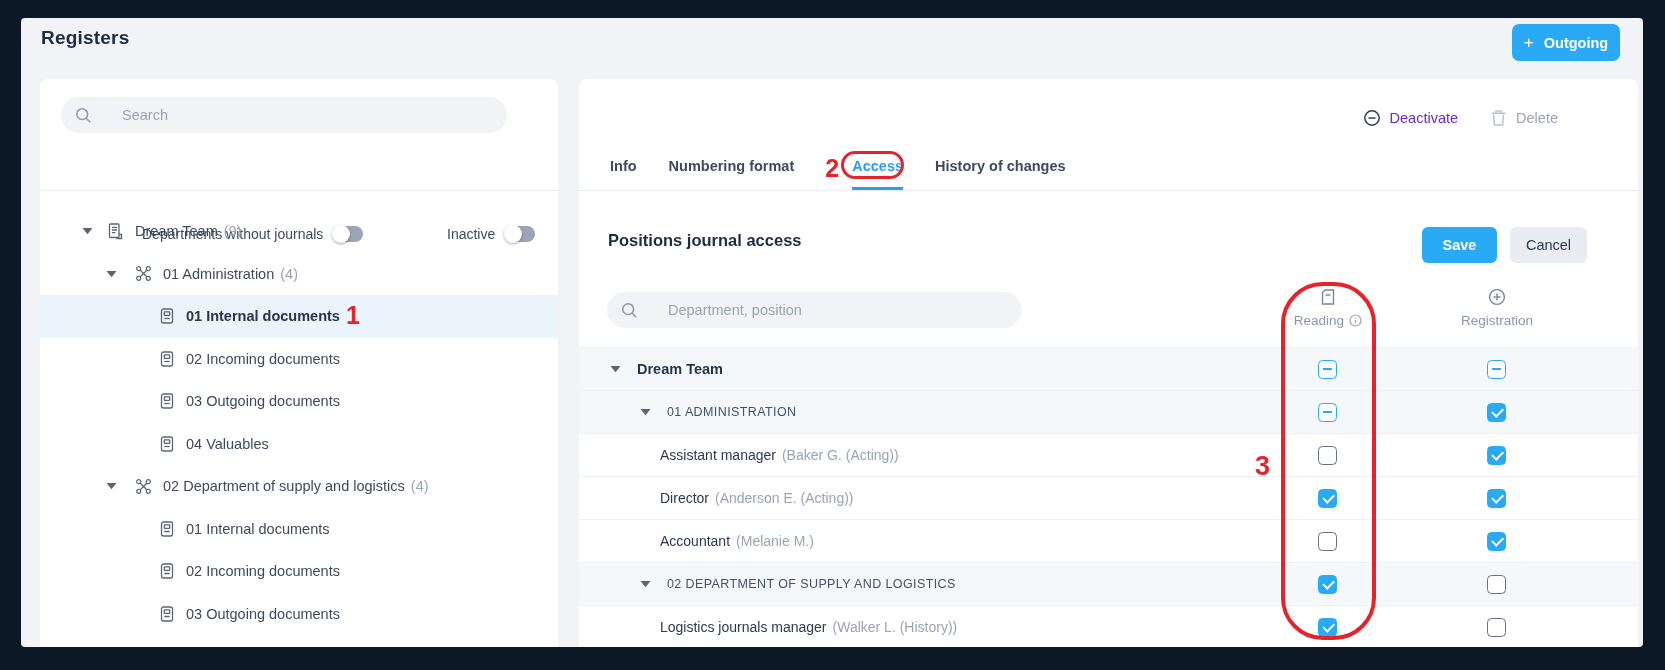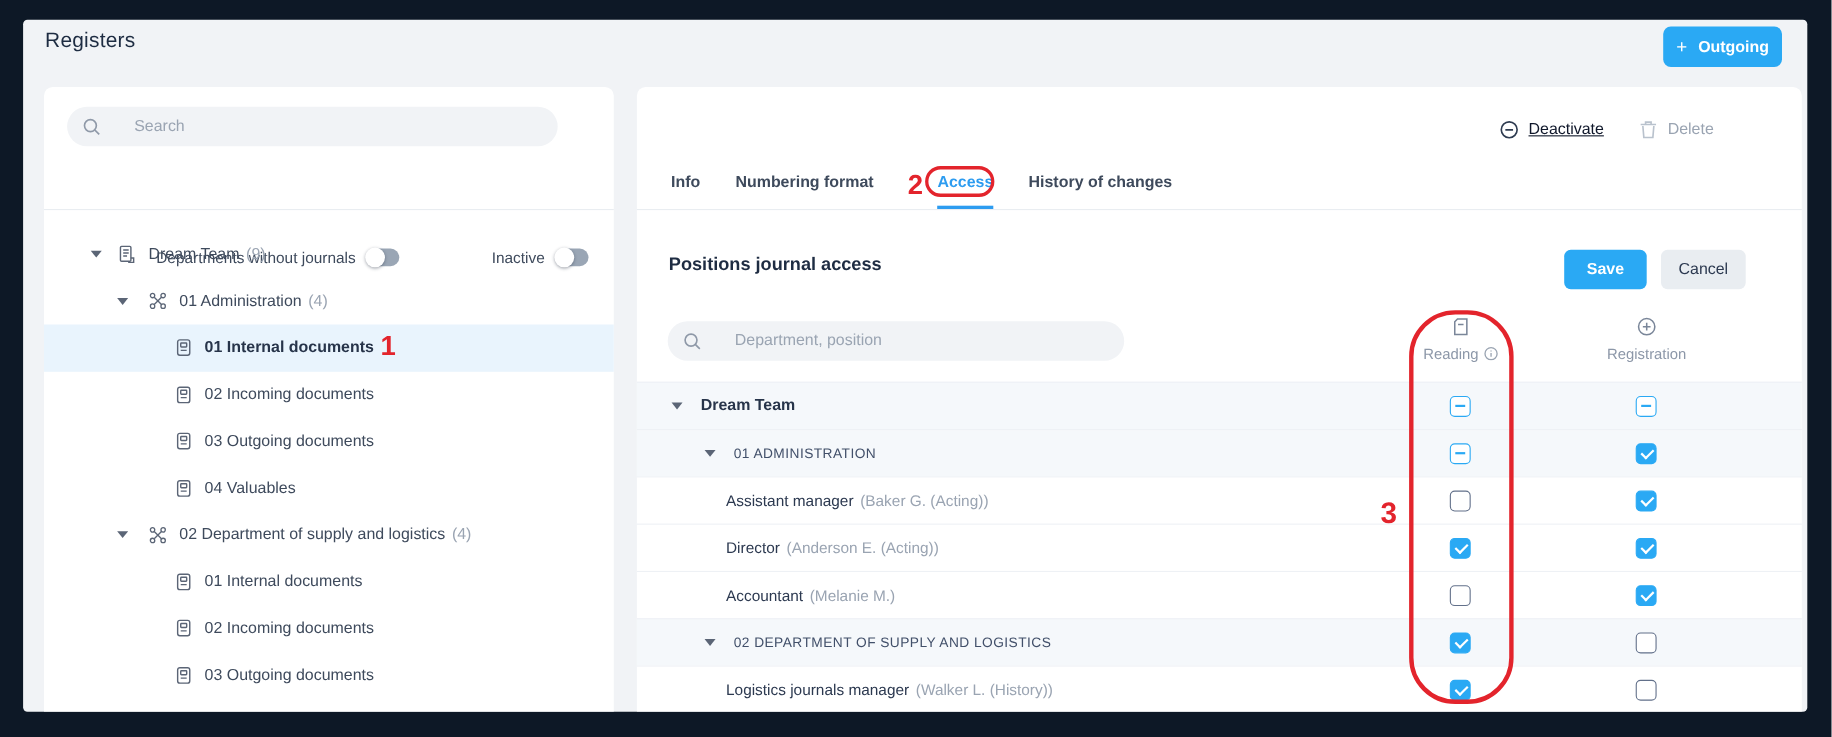--- a/index.html
+++ b/index.html
@@ -9,21 +9,21 @@
     font-family:"Liberation Sans","DejaVu Sans",sans-serif;
     -webkit-font-smoothing:antialiased;
   }
   .content{
     position:absolute;left:21px;top:18px;width:1622px;height:629px;
     background:#f1f3f6;border-radius:4px;overflow:hidden;
   }
   
   .page-title{
     position:absolute;left:20px;top:9px;
-    font-size:19px;font-weight:normal;color:#1e2c42;letter-spacing:.2px;
+    font-size:19px;font-weight:bold;color:#1e2c42;letter-spacing:.2px;
   }
   .register-btn{
     position:absolute;left:1491px;top:6px;width:108px;height:37px;
     background:#2aa9f4;border:none;border-radius:7px;color:#fff;
     font-size:14.5px;font-weight:bold;cursor:pointer;
     display:flex;align-items:center;justify-content:center;gap:10px;
     font-family:inherit;
   }
   .register-btn .plus{font-weight:normal;font-size:17px;line-height:1;}
   
@@ -67,21 +67,21 @@
   .tree-row.lvl1 .tree-arrow{margin-right:14px;}
   .tree-label{white-space:nowrap;}
   .tree-count{color:#9aa4b2;margin-left:6px;}
   
   .rp-header{position:absolute;left:0;right:0;top:0;height:111px;border-bottom:1px solid #e9edf1;}
   .doc-title-row{position:absolute;left:29px;top:22px;display:flex;align-items:center;gap:14px;}
   .doc-title{font-size:19px;font-weight:bold;color:#1e2c42;}
   .edit-icon{display:flex;cursor:pointer;}
   .header-actions{position:absolute;right:80px;top:30px;display:flex;align-items:center;gap:32px;}
   .action{display:flex;align-items:center;gap:9px;cursor:pointer;font-size:14.5px;}
-  .action.deactivate{color:#0f172a;text-decoration:underline;}
+  .action.deactivate{color:#6d28d9;}
   .action.delete{color:#9aa4b2;}
   .tabs{position:absolute;left:31px;bottom:0;display:flex;gap:32px;}
   .tab{
     position:relative;font-size:14.5px;font-weight:bold;color:#3e4a5c;
     padding-bottom:13px;border-bottom:3px solid transparent;cursor:pointer;white-space:nowrap;
   }
   .tab.active{color:#2d9cf0;border-bottom-color:#2d9cf0;margin-left:26px;}
   .tab .ann-2{
     position:absolute;left:-27px;top:-4px;color:#e3242c;
     font-size:25px;font-weight:bold;pointer-events:none;

